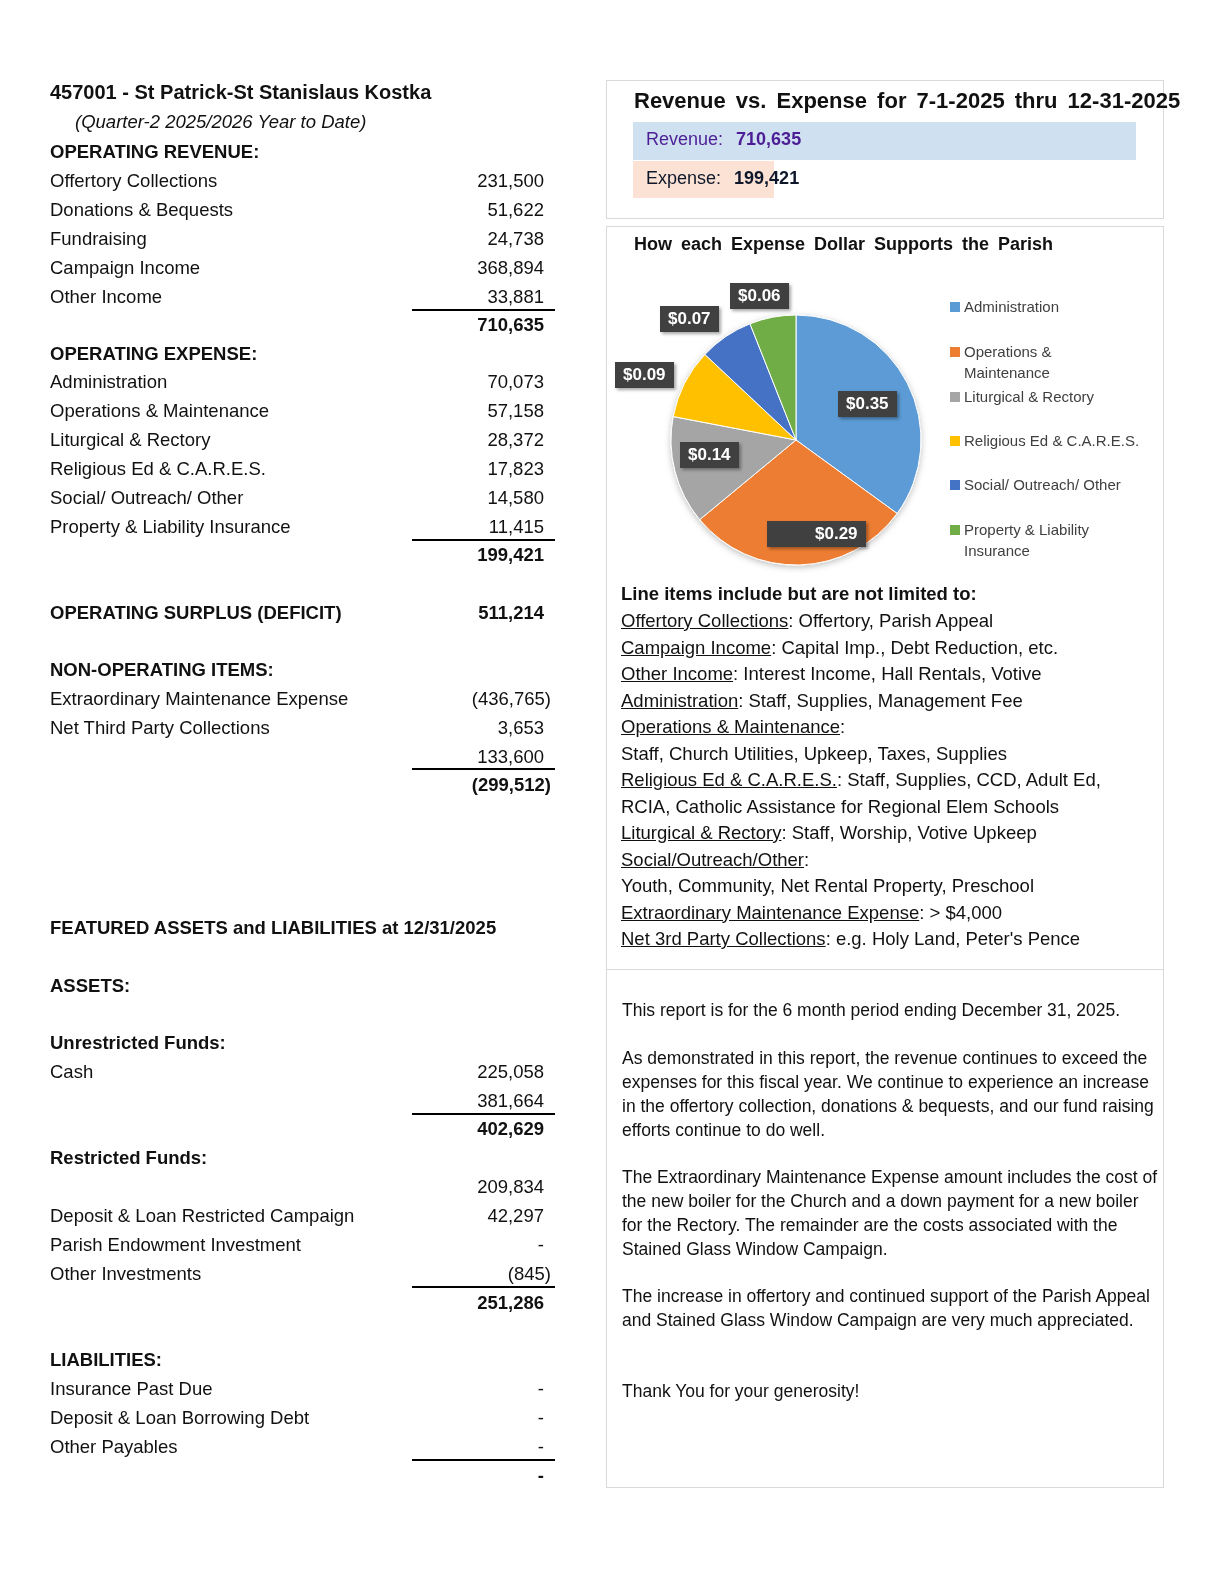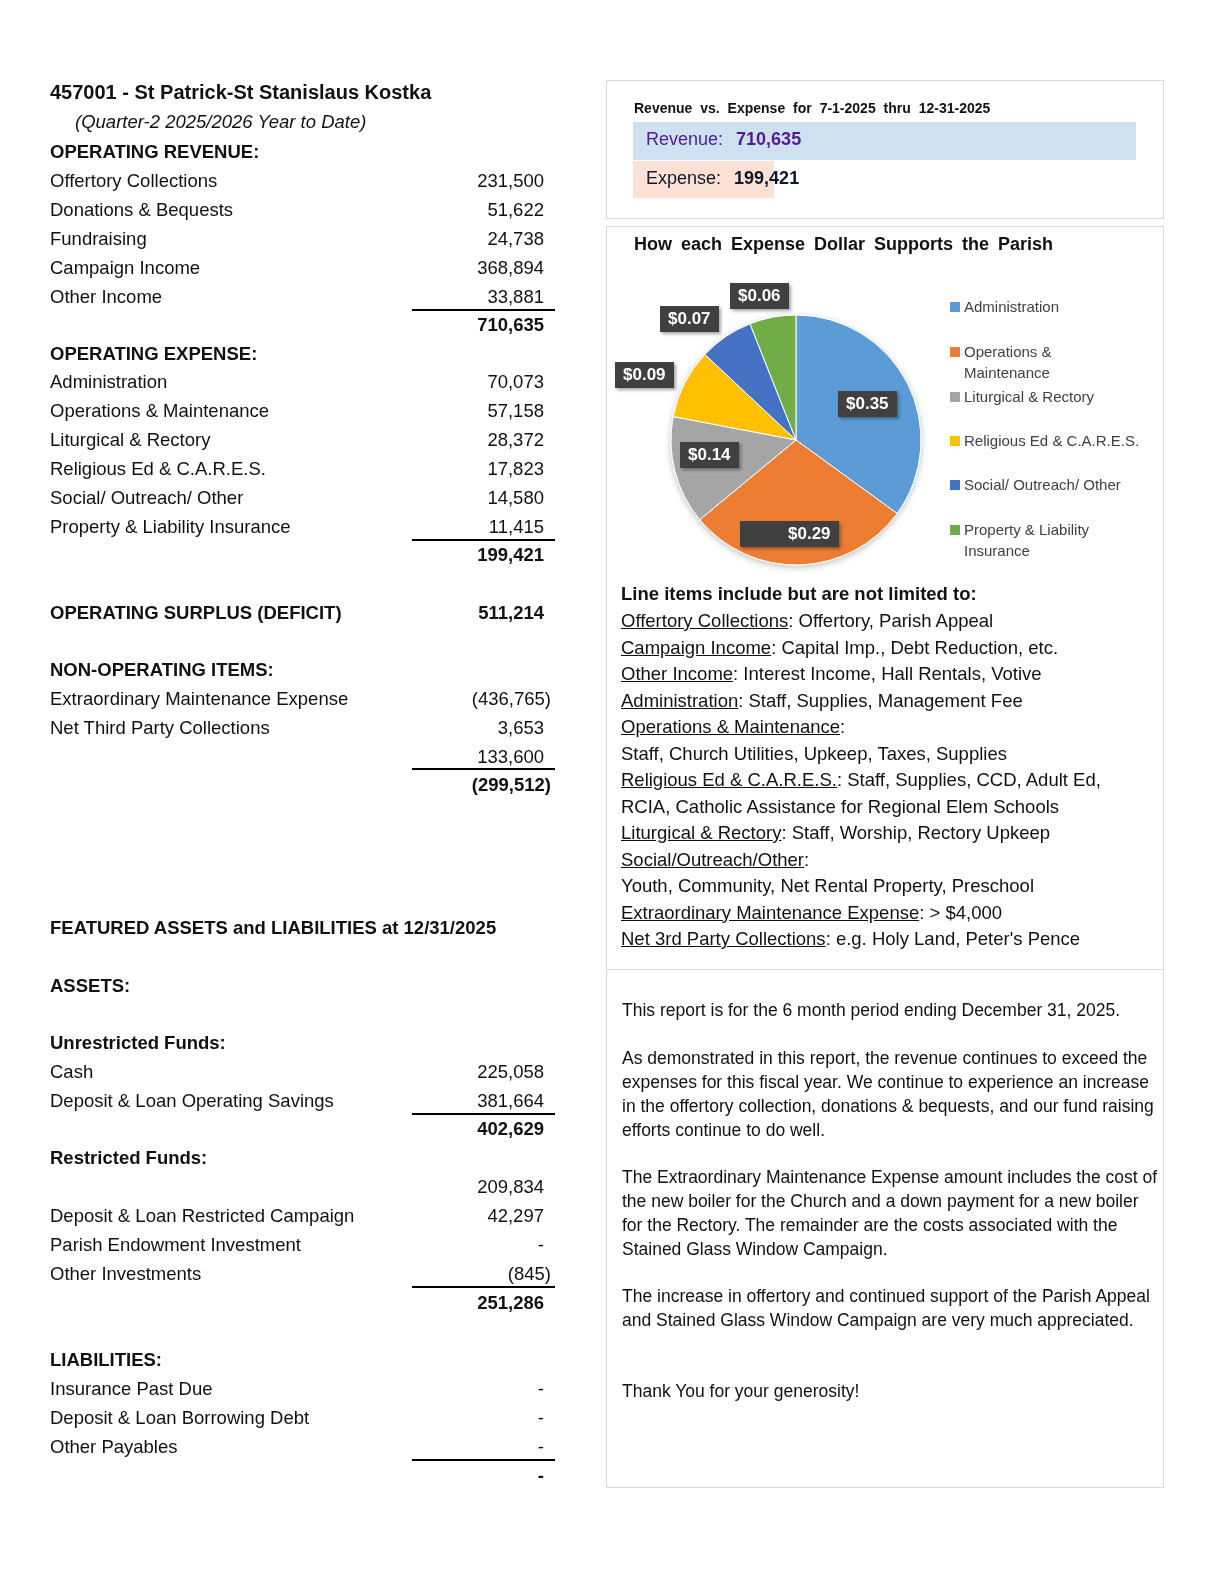--- a/index.html
+++ b/index.html
@@ -107,21 +107,20 @@
 
 <div class="hdr" style="top:913px;">FEATURED ASSETS and LIABILITIES at 12/31/2025</div>
 <div class="hdr" style="top:971px;">ASSETS:</div>
 
 <div class="hdr" style="top:1028px;">Unrestricted Funds:</div>
 <div class="row" style="top:1057px;">
     <span class="lbl">Cash</span>
     <span class="val">225,058</span>
   </div>
 <div class="row" style="top:1086px;">
-    <span class="lbl">Deposit &amp; Loan Operating Savings</span>
     <span class="val">381,664</span>
   </div>
 <div class="rule" style="top:1113px;"></div>
 <div class="row bold" style="top:1114px;">
     <span class="val">402,629</span>
   </div>
 
 <div class="hdr" style="top:1143px;">Restricted Funds:</div>
 <div class="row" style="top:1172px;">
     <span class="val">209,834</span>
@@ -155,21 +154,21 @@
 <div class="row" style="top:1432px;">
     <span class="lbl">Other Payables</span>
     <span class="val">-</span>
   </div>
 <div class="rule" style="top:1459px;"></div>
 <div class="row bold" style="top:1461px;">
     <span class="val">-</span>
   </div>
 
 <div class="box" style="left:606px;top:80px;width:556px;height:137px;"></div>
-<div class="abs bold" style="left:634px;top:100px;font-size:14px;word-spacing:4px;text-align:center;">Revenue vs. Expense for 7-1-2025 thru 12-31-2025</div>
+<div class="abs bold" style="left:634px;top:88px;font-size:22px;word-spacing:4px;text-align:center;">Revenue vs. Expense for 7-1-2025 thru 12-31-2025</div>
 <div class="abs" style="left:633px;top:122px;width:503px;height:38px;background:#cfe0f1;"></div>
 <div class="abs" style="left:633px;top:161px;width:141px;height:37px;background:#fbe2d5;"></div>
 <div class="abs" style="left:646px;top:129px;font-size:18px;color:#4c1d95;">
   <span>Revenue:</span>
   <span class="bold" style="margin-left:8px;">710,635</span>
 </div>
 <div class="abs" style="left:646px;top:168px;font-size:18px;color:#0f172a;">
   <span>Expense:</span>
   <span class="bold" style="margin-left:8px;">199,421</span>
 </div>
@@ -187,21 +186,21 @@
       <path d="M136,140 L136,15 A125,125 0 0 1 237.12712429686843,213.47315653655915 Z" fill="#5b9bd5" stroke="#fff" stroke-width="1"></path>
       <path d="M136,140 L237.12712429686843,213.47315653655915 A125,125 0 0 1 39.68584465302635,219.67799871858625 Z" fill="#ed7d31" stroke="#fff" stroke-width="1"></path>
       <path d="M136,140 L39.68584465302635,219.67799871858625 A125,125 0 0 1 13.21409365891391,116.57733567678446 Z" fill="#a5a5a5" stroke="#fff" stroke-width="1"></path>
       <path d="M136,140 L13.21409365891391,116.57733567678446 A125,125 0 0 1 44.878921572323534,54.431611758913945 Z" fill="#ffc000" stroke="#fff" stroke-width="1"></path>
       <path d="M136,140 L44.878921572323534,54.431611758913945 A125,125 0 0 1 89.98443091441519,23.777939263968605 Z" fill="#4472c4" stroke="#fff" stroke-width="1"></path>
       <path d="M136,140 L89.98443091441519,23.777939263968605 A125,125 0 0 1 135.99999999999986,15 Z" fill="#70ad47" stroke="#fff" stroke-width="1"></path>
     </g>
 </svg>
 
 <div class="dlabel" style="left:838px;top:391px;">$0.35</div>
-<div class="dlabel" style="left:740px;top:521px;padding-left:48px;">$0.29</div>
+<div class="dlabel" style="left:767px;top:521px;padding-left:48px;">$0.29</div>
 <div class="dlabel" style="left:680px;top:442px;">$0.14</div>
 <div class="dlabel" style="left:615px;top:362px;">$0.09</div>
 <div class="dlabel" style="left:660px;top:306px;">$0.07</div>
 <div class="dlabel" style="left:730px;top:283px;">$0.06</div>
 
 <div class="legend-item" style="top:296px;"><span class="sw" style="background:#5b9bd5;"></span><span class="txt">Administration</span></div>
 <div class="legend-item" style="top:341px;"><span class="sw" style="background:#ed7d31;"></span><span class="txt" style="width:110px;">Operations &amp; Maintenance</span></div>
 <div class="legend-item" style="top:386px;"><span class="sw" style="background:#a5a5a5;"></span><span class="txt">Liturgical &amp; Rectory</span></div>
 <div class="legend-item" style="top:430px;"><span class="sw" style="background:#ffc000;"></span><span class="txt">Religious Ed &amp; C.A.R.E.S.</span></div>
 <div class="legend-item" style="top:474px;"><span class="sw" style="background:#4472c4;"></span><span class="txt">Social/ Outreach/ Other</span></div>
@@ -211,21 +210,21 @@
 <div class="notes bold" style="top:581px;">Line items include but are not limited to:</div>
 <div id="line-items-list">
     <div class="notes" style="top: 608px;"><u>Offertory Collections</u><span>: Offertory, Parish Appeal</span></div>
     <div class="notes" style="top: 634.5px;"><u>Campaign Income</u><span>: Capital Imp., Debt Reduction, etc.</span></div>
     <div class="notes" style="top: 661px;"><u>Other Income</u><span>: Interest Income, Hall Rentals, Votive</span></div>
     <div class="notes" style="top: 687.5px;"><u>Administration</u><span>: Staff, Supplies, Management Fee</span></div>
     <div class="notes" style="top: 714px;"><u>Operations &amp; Maintenance</u><span>:</span></div>
     <div class="notes" style="top: 740.5px;"><span>Staff, Church Utilities, Upkeep, Taxes, Supplies</span></div>
     <div class="notes" style="top: 767px;"><u>Religious Ed &amp; C.A.R.E.S.</u><span>: Staff, Supplies, CCD, Adult Ed,</span></div>
     <div class="notes" style="top: 793.5px;"><span>RCIA, Catholic Assistance for Regional Elem Schools</span></div>
-    <div class="notes" style="top: 820px;"><u>Liturgical &amp; Rectory</u><span>: Staff, Worship, Rectory Upkeep</span></div>
+    <div class="notes" style="top: 820px;"><u>Liturgical &amp; Rectory</u><span>: Staff, Worship, Votive Upkeep</span></div>
     <div class="notes" style="top: 846.5px;"><u>Social/Outreach/Other</u><span>:</span></div>
     <div class="notes" style="top: 873px;"><span>Youth, Community, Net Rental Property, Preschool</span></div>
     <div class="notes" style="top: 899.5px;"><u>Extraordinary Maintenance Expense</u><span>: &gt; $4,000</span></div>
     <div class="notes" style="top: 926px;"><u>Net 3rd Party Collections</u><span>: e.g. Holy Land, Peter's Pence</span></div>
   </div>
 
 <div class="box" style="left:606px;top:969px;width:556px;height:517px;"></div>
 <div class="para" style="top:998px;">This report is for the 6 month period ending December 31, 2025.</div>
 <div class="para" style="top:1046px;">As demonstrated in this report, the revenue continues to exceed the expenses for this fiscal year.  We continue to experience an increase in the offertory collection, donations &amp; bequests, and our fund raising efforts continue to do well.</div>
 <div class="para" style="top:1165px;">The Extraordinary Maintenance Expense amount includes the cost of the new boiler for the Church and a down payment for a new boiler for the Rectory.  The remainder are the costs associated with the Stained Glass Window Campaign.</div>

